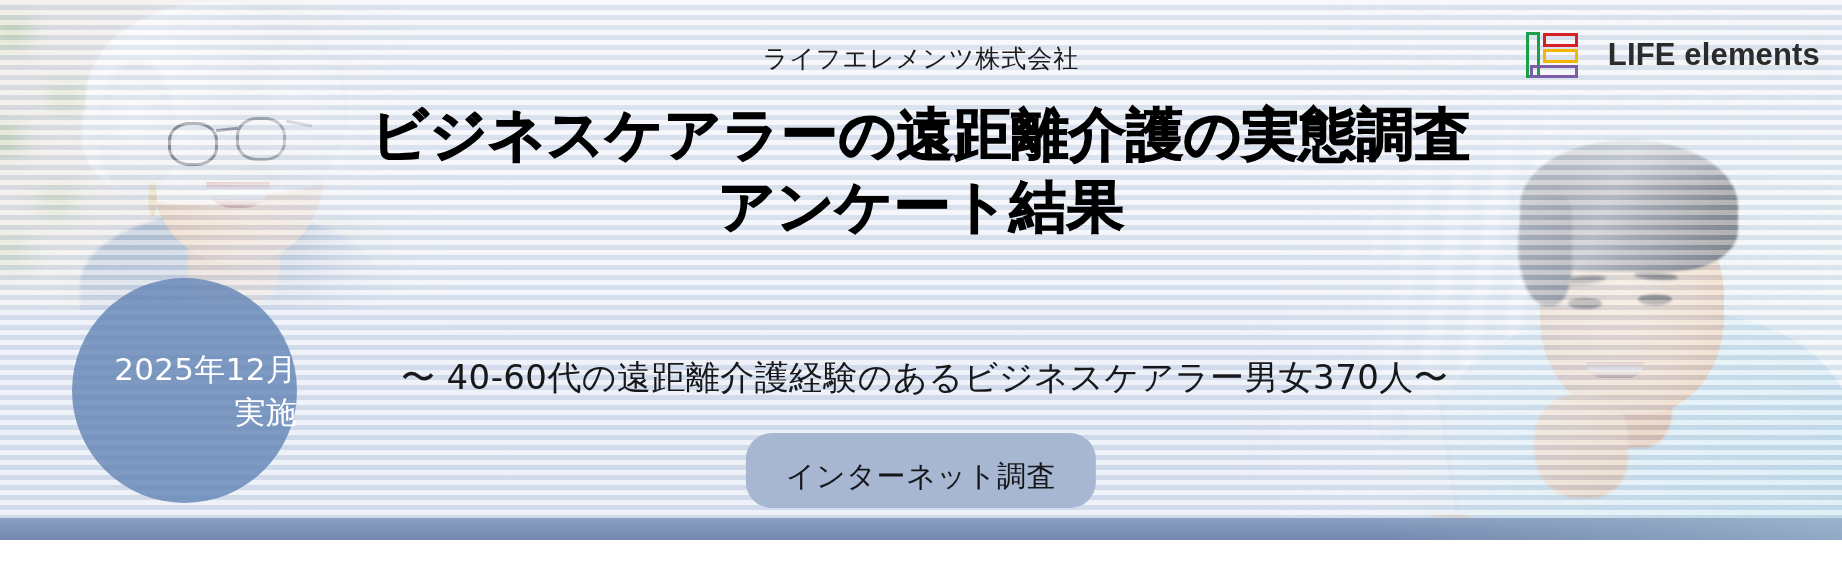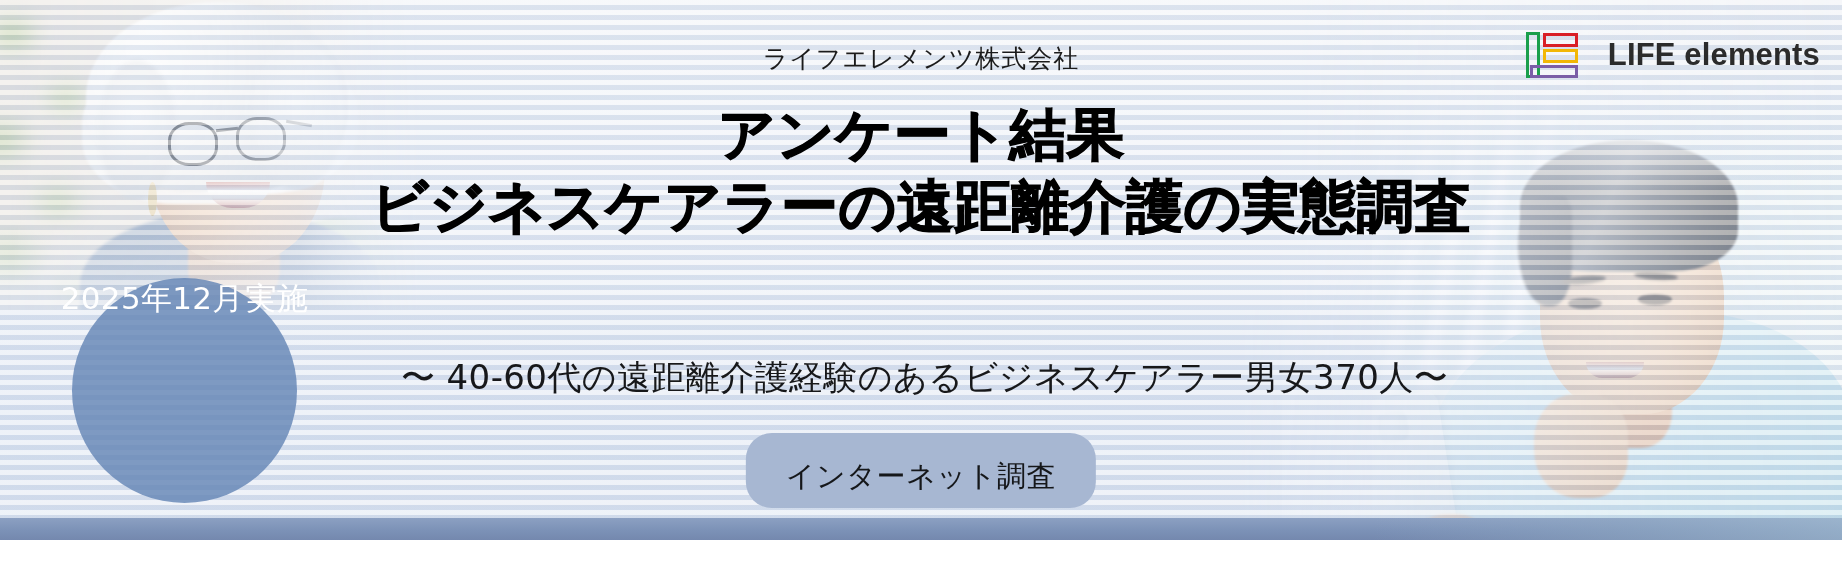--- a/index.html
+++ b/index.html
@@ -416,21 +416,22 @@
     white-space: nowrap;
   }
 
   .date-circle {
     position: absolute;
     left: 72px; top: 278px;
     width: 225px; height: 225px;
     border-radius: 50%;
     background: rgba(98,131,180,.80);
     display: flex;
-    align-items: flex-start;
+    flex-direction: column;
+    align-items: flex-end;
     justify-content: center;
     gap: 2px;
   }
   .date-circle .dl {
     color: #ffffff;
     font-size: 31px;
     font-weight: 400;
     letter-spacing: .01em;
     line-height: 1.3;
     font-family: "DejaVu Sans", "Liberation Sans", sans-serif;
@@ -506,22 +507,22 @@
 
   <div class="stripes-strong"></div>
   <div class="band-mid"></div>
   <div class="stripes"></div>
 
   <div class="content">
 
     <div class="company-name">ライフエレメンツ株式会社</div>
 
     <div class="title-block">
+      <div class="title-line">ビジネスケアラーの遠距離介護の実態調査</div>
       <div class="title-line">アンケート結果</div>
-      <div class="title-line">ビジネスケアラーの遠距離介護の実態調査</div>
     </div>
 
     <div class="subtitle">〜 40-60代の遠距離介護経験のあるビジネスケアラー男女370人〜</div>
 
     <div class="survey-badge">インターネット調査</div>
 
     <div class="date-circle">
       <div class="dl">2025年12月</div>
       <div class="dl">実施</div>
     </div>

